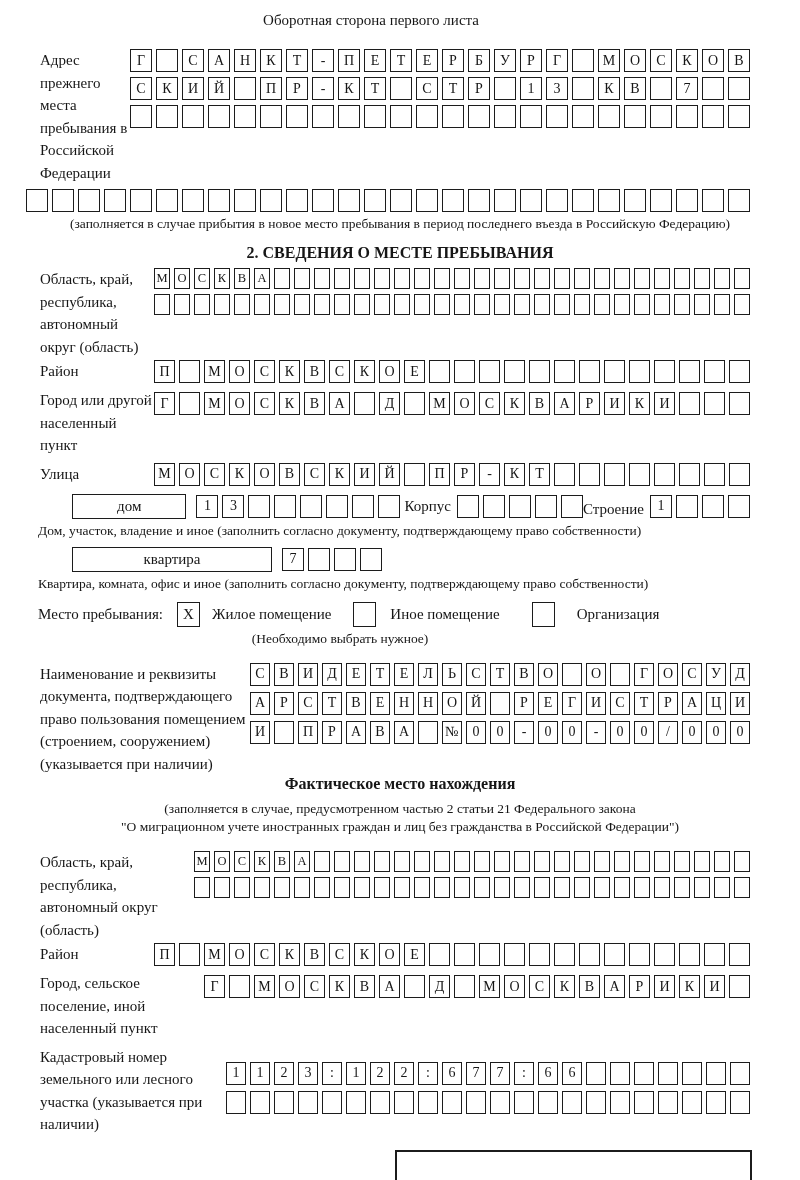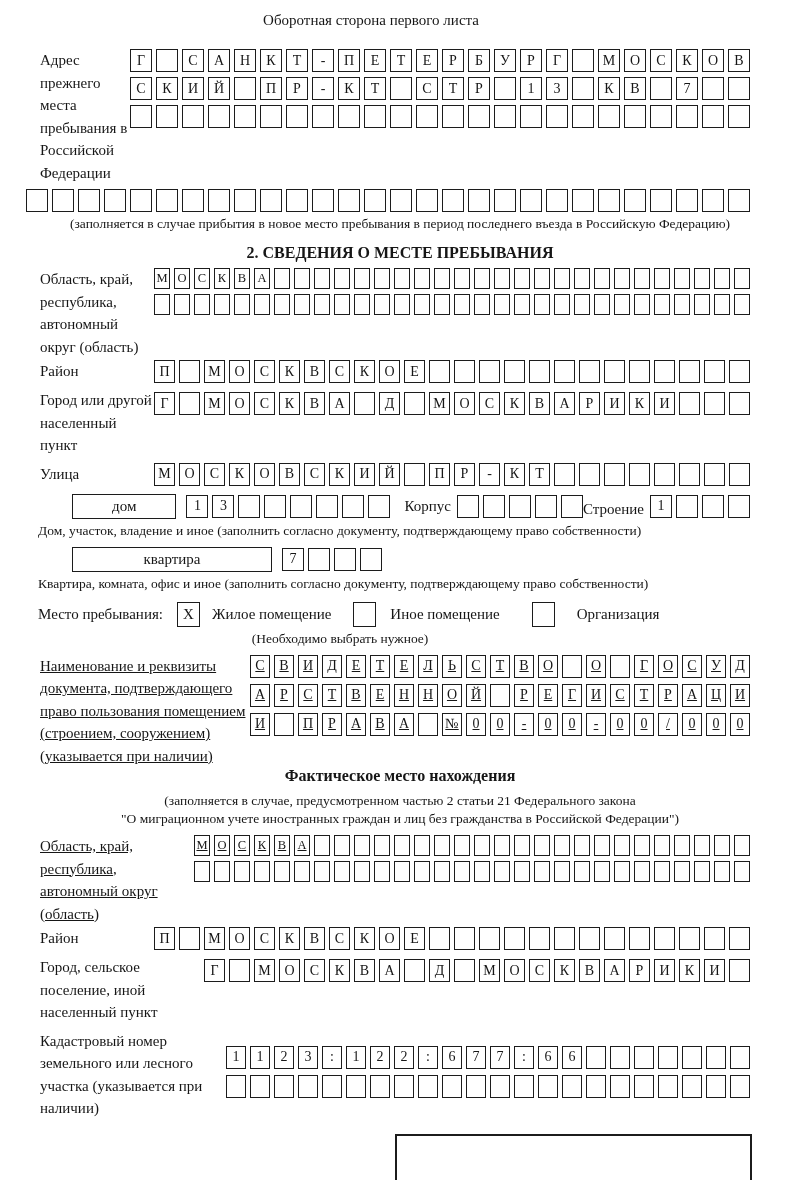--- a/index.html
+++ b/index.html
@@ -45,21 +45,21 @@
   .chk-row{ display:flex; align-items:center; margin:10px 50px 0 38px; font-size:15px; }
   .checkbox{
     box-sizing:border-box; width:23px; height:25px; border:1.6px solid #1c1c1c;
     display:flex; align-items:center; justify-content:center; font-size:15px;
   }
   .chk-note{ font-size:13.5px; margin:4px 0 0 195px; width:290px; text-align:center; }
 
   .stamp-wrap{ margin:14px 48px 0 395px; width:357px; }
   .stamp-box{ box-sizing:border-box; width:357px; height:175px; border:2px solid #1c1c1c; }
 
-  .mt2{margin-top:2px;} .mt8{margin-top:8px;text-decoration:underline;} .mt14{margin-top:0;}
+  .mt2{margin-top:2px;} .mt8{margin-top:16px;} .mt14{margin-top:0;}
 </style>
 </head>
 <body>
 
 <div class="page">
 
   <div class="header-note">Оборотная сторона первого листа</div>
 
   <div class="frow" style="margin-top:20px;">
     <div class="flabel" style="width:122px;">Адрес прежнего места пребывания в Российской Федерации</div>
@@ -343,21 +343,21 @@
     <div class="cells cells-std" style="margin-left:10px;">
         <div class="cell">1</div>
         <div class="cell">3</div>
         <div class="cell"></div>
         <div class="cell"></div>
         <div class="cell"></div>
         <div class="cell"></div>
         <div class="cell"></div>
         <div class="cell"></div>
       </div>
-    <div style="margin-left:14px;">Корпус</div>
+    <div style="margin-left:4px;">Корпус</div>
     <div class="cells cells-std" style="margin-left:6px;">
         <div class="cell"></div>
         <div class="cell"></div>
         <div class="cell"></div>
         <div class="cell"></div>
         <div class="cell"></div>
       </div>
     <div style="margin-left:auto;display:flex;align-items:flex-end;gap:6px;">
       <span>Строение</span>
       <div class="cells cells-std">

